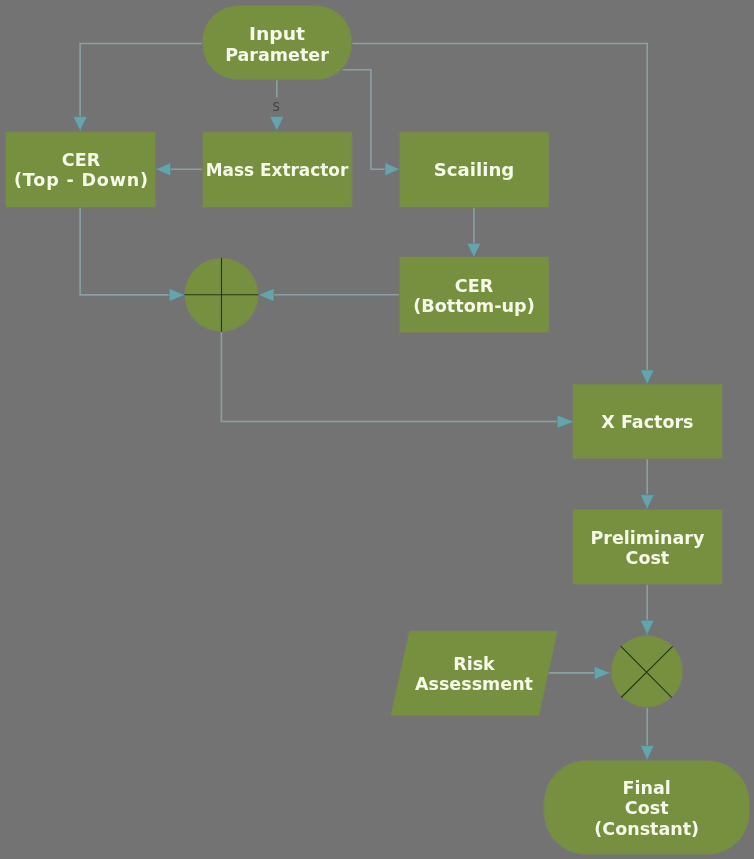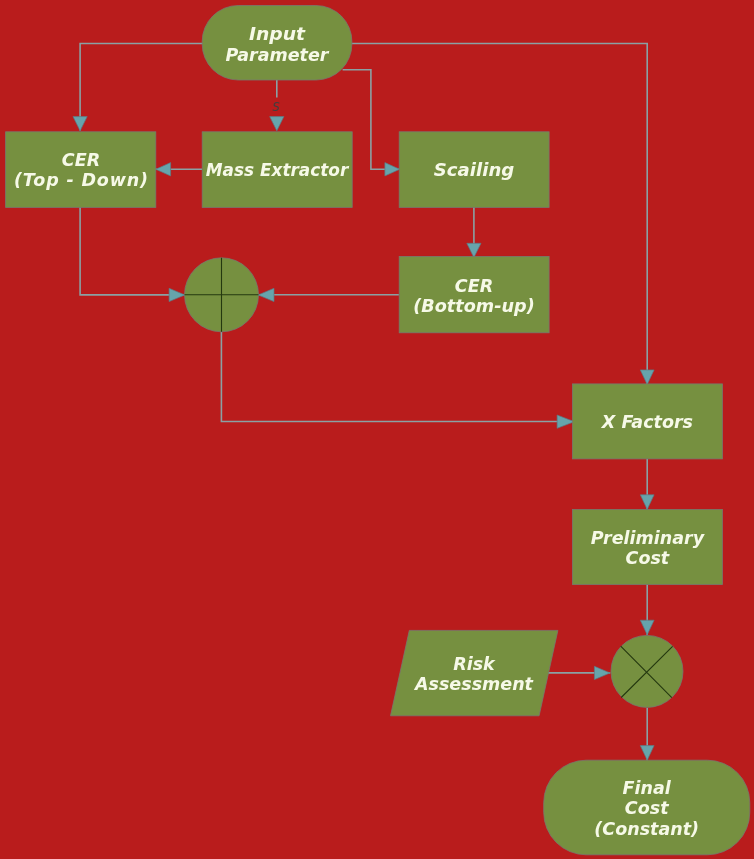--- a/index.html
+++ b/index.html
@@ -1,18 +1,18 @@
 <!DOCTYPE html>
 <html><head>
 <meta charset="utf-8">
 <style>
   html,body{margin:0;padding:0;}
   body{width:754px;height:859px;background:#fffffd;overflow:hidden;
        font-family:"DejaVu Sans",sans-serif;}
-  #stage{position:relative;width:754px;height:859px;background:#b91c1c;font-style:italic;}
+  #stage{position:relative;width:754px;height:859px;background:#737373;}
   #canvas{position:absolute;left:0;top:0;}
   .node-label{fill:#f6f9e7;font-weight:bold;font-size:17.5px;text-anchor:middle;
              font-family:"DejaVu Sans",sans-serif;}
   .edge-label{fill:#3f3f3f;font-size:11.5px;text-anchor:middle;
              font-family:"DejaVu Sans",sans-serif;}
 </style>
 </head>
 <body>
 
 <div id="stage">

